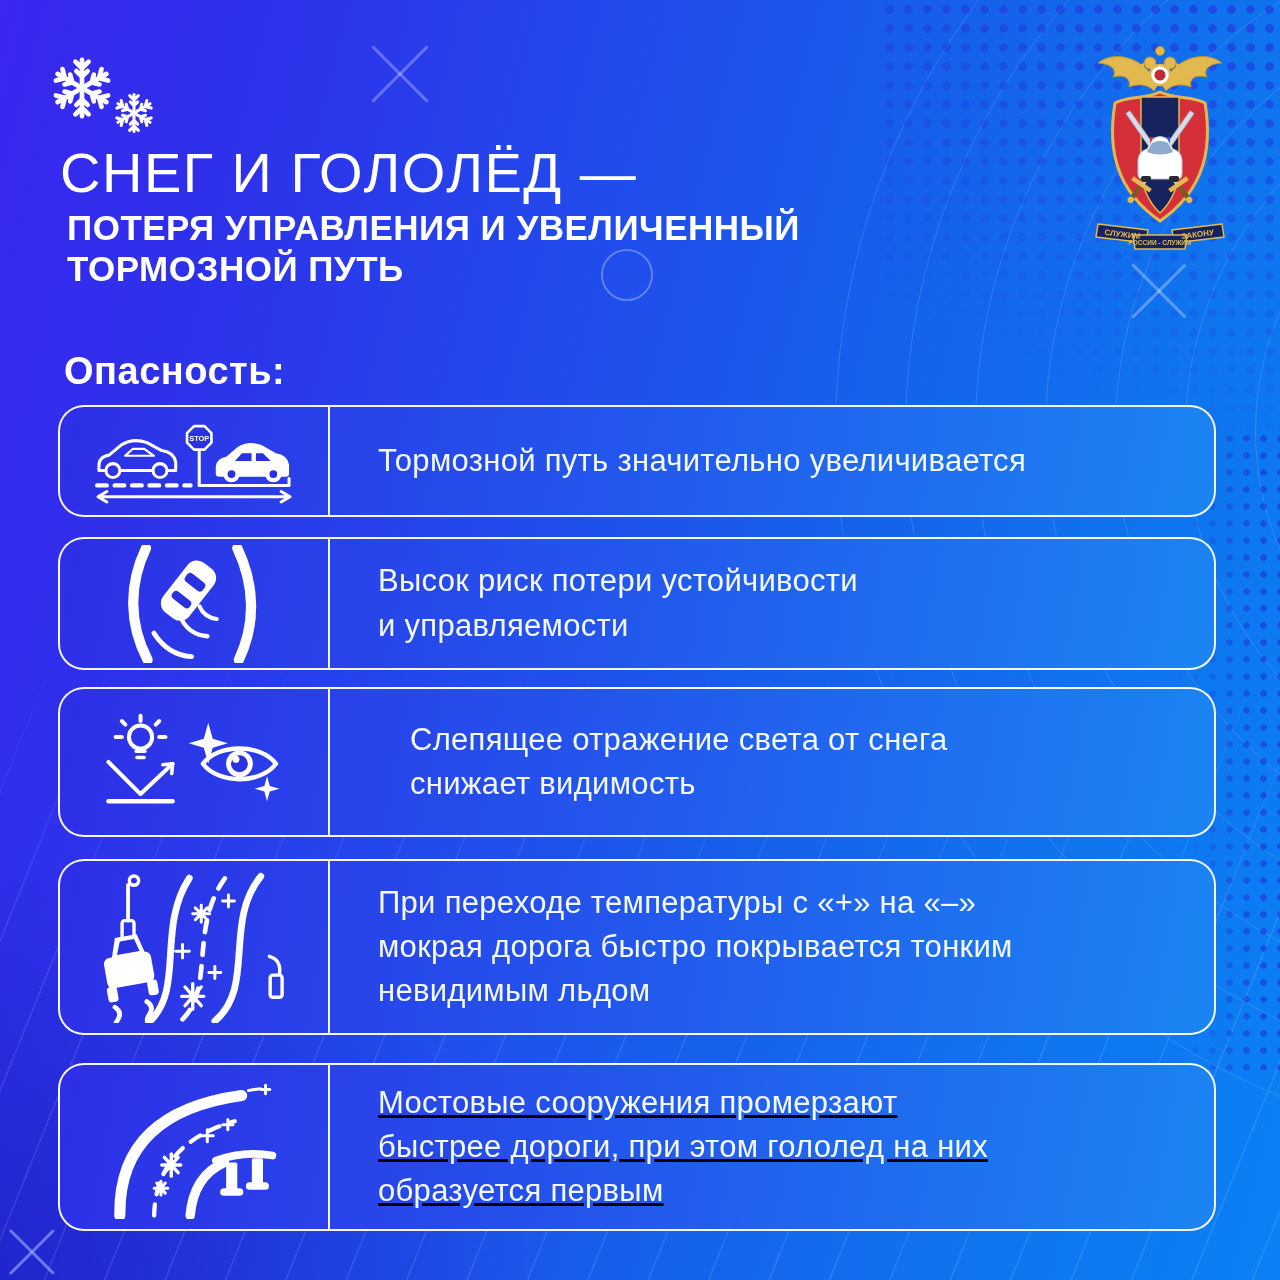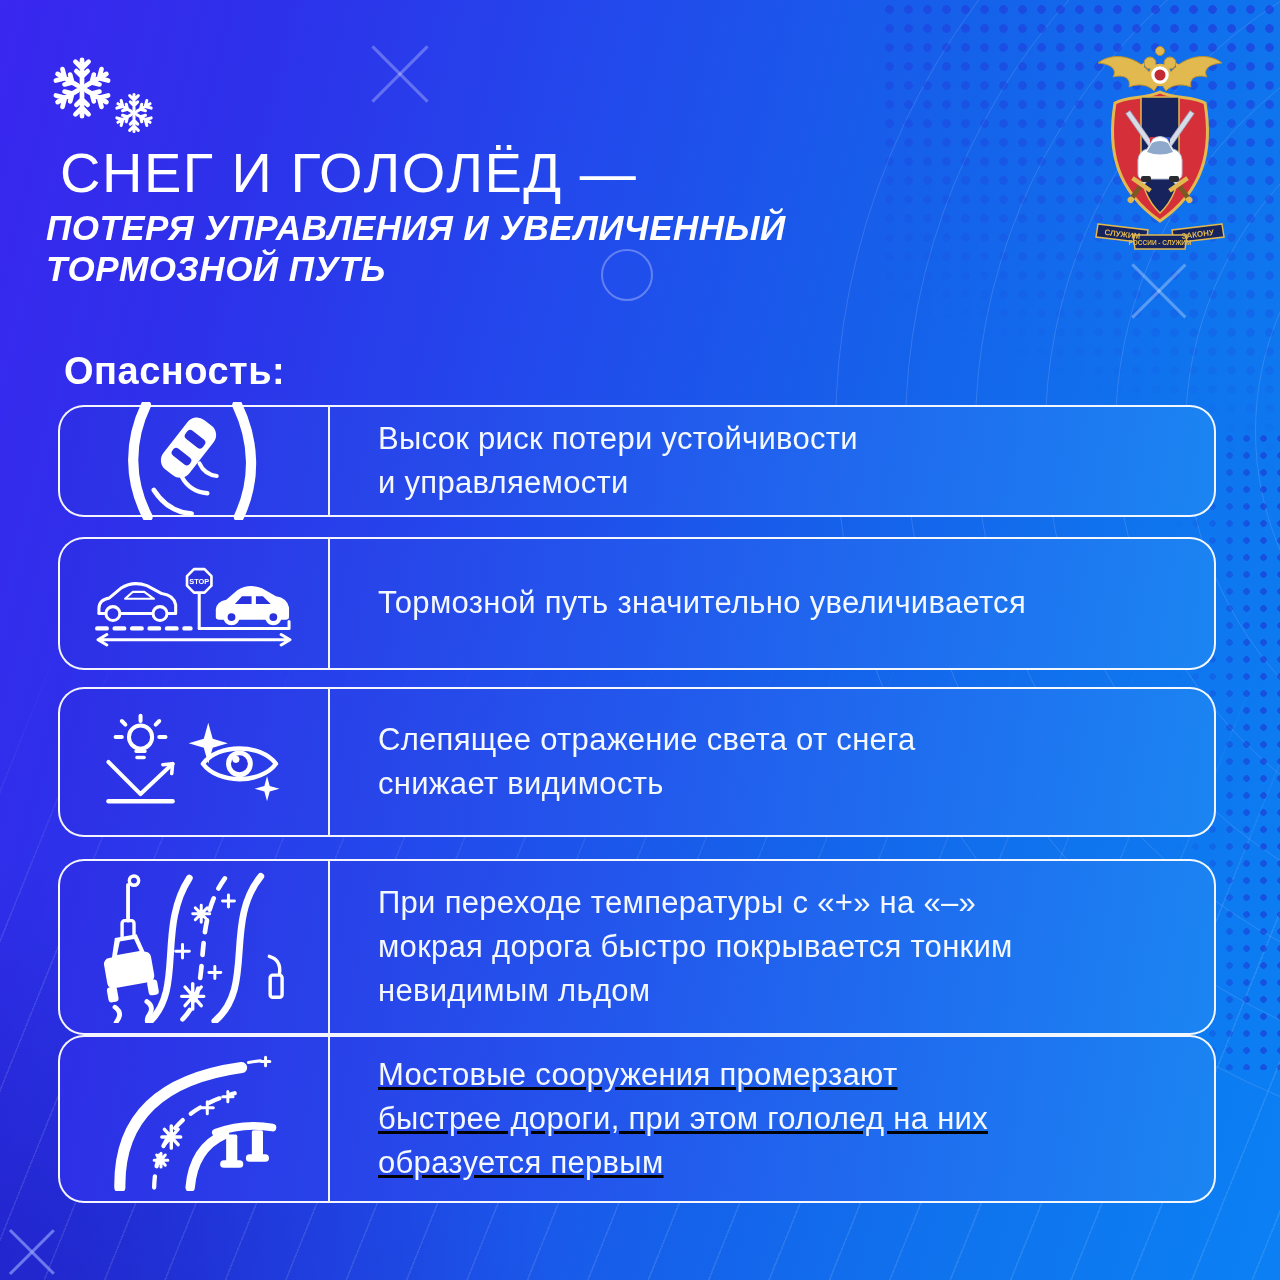--- a/index.html
+++ b/index.html
@@ -49,42 +49,42 @@
   .circle-deco{
     border:2.5px solid rgba(165,180,250,0.5);border-radius:50%;z-index:1;
   }
   
   .flake{position:absolute;z-index:2;}
   .title{
     position:absolute;left:60px;top:140px;z-index:2;
     color:#fff;font-size:56px;font-weight:normal;letter-spacing:1.5px;white-space:nowrap;
   }
   .subtitle{
-    position:absolute;left:46px;top:208px;z-index:2;
-    color:#fff;font-size:35px;font-weight:bold;font-style:italic;
+    position:absolute;left:67px;top:208px;z-index:2;
+    color:#fff;font-size:35px;font-weight:bold;
     line-height:1.16;letter-spacing:0.5px;white-space:pre-line;
   }
   .section-label{
     position:absolute;left:64px;top:350px;z-index:2;
     color:#fff;font-size:38px;font-weight:bold;letter-spacing:0.5px;
   }
   .emblem{position:absolute;left:1086px;top:38px;z-index:2;}
   
   .cards{position:absolute;left:58px;top:405px;width:1158px;z-index:2;}
   .card{
     display:flex;align-items:stretch;
     border:2px solid rgba(255,255,255,0.95);
     border-radius:26px;
     background:linear-gradient(100deg,#2e2ee6 0%, #2356ec 48%, #1b85f2 100%);
     box-sizing:border-box;
   }
   .card:nth-child(1){height:112px;margin-bottom:20px;}
   .card:nth-child(2){height:133px;margin-bottom:17px;}
-  .card:nth-child(3){height:150px;margin-bottom:22px;}
-  .card:nth-child(4){height:176px;}
+  .card:nth-child(3){height:150px;margin-bottom:22px;gap:32px;}
+  .card:nth-child(4){height:176px;margin-bottom:28px;}
   .card:nth-child(5){height:168px;text-decoration:underline;}
   .icon-cell{
     width:268px;flex:0 0 268px;
     display:flex;align-items:center;justify-content:center;
     border-right:2px solid rgba(255,255,255,0.95);
   }
   .text-cell{
     flex:1;display:flex;align-items:center;
     padding:10px 30px 10px 48px;
     color:#f4f8ff;font-size:31px;line-height:1.42;letter-spacing:0.3px;
@@ -190,68 +190,68 @@
       <text x="36" y="199" font-size="8" fill="#e2b94f" text-anchor="middle" transform="rotate(7 36 199)">СЛУЖИМ</text>
       <text x="112" y="199" font-size="8" fill="#e2b94f" text-anchor="middle" transform="rotate(-7 112 199)">ЗАКОНУ</text>
       <text x="74" y="207" font-size="6.5" fill="#e2b94f" text-anchor="middle">РОССИИ - СЛУЖИМ</text>
     </g>
   </svg>
 
   <div class="cards">
 
     <div class="card">
       <div class="icon-cell">
+        <svg width="218" height="94" viewBox="0 0 250 104" fill="none" stroke="#fff" stroke-width="3.5" stroke-linecap="round" stroke-linejoin="round">
+
+          <path d="M16 62 v-5 q0 -10 12 -12 l13 -11 q14 -9 30 -3 l17 9 q14 2 16 13 v9"></path>
+          <circle cx="32" cy="63" r="8"></circle>
+          <circle cx="86" cy="63" r="8"></circle>
+          <path d="M41 63 h36 M95 63 h9 M16 63 h7"></path>
+          <path d="M46 46 l9 -8 h13 l11 8 z" stroke-width="2.5"></path>
+
+          <line x1="14" y1="80" x2="121" y2="80" stroke-width="5" stroke-dasharray="11 9"></line>
+
+          <line x1="131" y1="38" x2="131" y2="80"></line>
+          <polygon points="125,12 137,12 145,20 145,31 137,39 125,39 117,31 117,20" fill="#2a31de" stroke-width="3"></polygon>
+          <text x="131" y="29" font-size="8.5" font-weight="bold" fill="#fff" stroke="none" text-anchor="middle" font-family="Liberation Sans, sans-serif">STOP</text>
+
+          <g stroke="none" fill="#fff">
+            <path d="M150 67 v-9 q1 -9 12 -11 l13 -11 q13 -8 28 -2 l16 9 q13 2 15 13 v11 q0 3 -4 3 h-76 q-4 0 -4 -3 z"></path>
+            <circle cx="168" cy="67" r="9.5"></circle>
+            <circle cx="216" cy="67" r="9.5"></circle>
+          </g>
+          <circle cx="168" cy="67" r="4.5" fill="#2a31de" stroke="none"></circle>
+          <circle cx="216" cy="67" r="4.5" fill="#2a31de" stroke="none"></circle>
+          <path d="M172 52 l8 -9 h11 v9 z M196 43 h8 l9 9 h-17 z" fill="#2a31de" stroke="none"></path>
+
+          <path d="M131 80 h103 M234 80 v-8"></path>
+
+          <path d="M16 93 H234 M25 87 L15 93 L25 99 M225 87 L235 93 L225 99"></path>
+        </svg>
+      </div>
+      <div class="text-cell">Тормозной путь значительно увеличивается</div>
+    </div>
+
+    <div class="card">
+      <div class="icon-cell">
         <svg width="162" height="118" viewBox="0 0 190 150" fill="none">
           <path d="M34 4 C12 50 12 100 36 146" stroke="#fff" stroke-width="13" stroke-linecap="round"></path>
           <path d="M150 4 C172 50 174 100 152 146" stroke="#fff" stroke-width="13" stroke-linecap="round"></path>
           <g transform="translate(88,58) rotate(38)">
             <rect x="-21" y="-40" width="42" height="80" rx="15" fill="#fff"></rect>
             <rect x="-14" y="-20" width="28" height="13" rx="5" fill="#2a31de"></rect>
             <rect x="-14" y="9" width="28" height="11" rx="5" fill="#2a31de"></rect>
           </g>
           <path d="M44 112 Q62 140 92 142" stroke="#fff" stroke-width="6" stroke-linecap="round"></path>
           <path d="M80 96 Q90 114 112 116" stroke="#fff" stroke-width="5.5" stroke-linecap="round"></path>
           <path d="M102 78 Q108 92 124 94" stroke="#fff" stroke-width="5" stroke-linecap="round"></path>
         </svg>
       </div>
       <div class="text-cell">Высок риск потери устойчивости
 и управляемости</div>
-    </div>
-
-    <div class="card">
-      <div class="icon-cell">
-        <svg width="218" height="94" viewBox="0 0 250 104" fill="none" stroke="#fff" stroke-width="3.5" stroke-linecap="round" stroke-linejoin="round">
-
-          <path d="M16 62 v-5 q0 -10 12 -12 l13 -11 q14 -9 30 -3 l17 9 q14 2 16 13 v9"></path>
-          <circle cx="32" cy="63" r="8"></circle>
-          <circle cx="86" cy="63" r="8"></circle>
-          <path d="M41 63 h36 M95 63 h9 M16 63 h7"></path>
-          <path d="M46 46 l9 -8 h13 l11 8 z" stroke-width="2.5"></path>
-
-          <line x1="14" y1="80" x2="121" y2="80" stroke-width="5" stroke-dasharray="11 9"></line>
-
-          <line x1="131" y1="38" x2="131" y2="80"></line>
-          <polygon points="125,12 137,12 145,20 145,31 137,39 125,39 117,31 117,20" fill="#2a31de" stroke-width="3"></polygon>
-          <text x="131" y="29" font-size="8.5" font-weight="bold" fill="#fff" stroke="none" text-anchor="middle" font-family="Liberation Sans, sans-serif">STOP</text>
-
-          <g stroke="none" fill="#fff">
-            <path d="M150 67 v-9 q1 -9 12 -11 l13 -11 q13 -8 28 -2 l16 9 q13 2 15 13 v11 q0 3 -4 3 h-76 q-4 0 -4 -3 z"></path>
-            <circle cx="168" cy="67" r="9.5"></circle>
-            <circle cx="216" cy="67" r="9.5"></circle>
-          </g>
-          <circle cx="168" cy="67" r="4.5" fill="#2a31de" stroke="none"></circle>
-          <circle cx="216" cy="67" r="4.5" fill="#2a31de" stroke="none"></circle>
-          <path d="M172 52 l8 -9 h11 v9 z M196 43 h8 l9 9 h-17 z" fill="#2a31de" stroke="none"></path>
-
-          <path d="M131 80 h103 M234 80 v-8"></path>
-
-          <path d="M16 93 H234 M25 87 L15 93 L25 99 M225 87 L235 93 L225 99"></path>
-        </svg>
-      </div>
-      <div class="text-cell">Тормозной путь значительно увеличивается</div>
     </div>
 
     <div class="card">
       <div class="icon-cell">
         <svg width="196" height="104" viewBox="0 0 220 112" fill="none" stroke="#fff" stroke-width="4.5" stroke-linecap="round" stroke-linejoin="round">
 
           <circle cx="50" cy="28" r="13"></circle>
           <path d="M45 44 h10 M46 51 h8" stroke-width="4"></path>
           <path d="M50 4 v6 M29 10 l4 4 M71 10 l-4 4 M22 28 h7 M78 28 h-7"></path>
 

